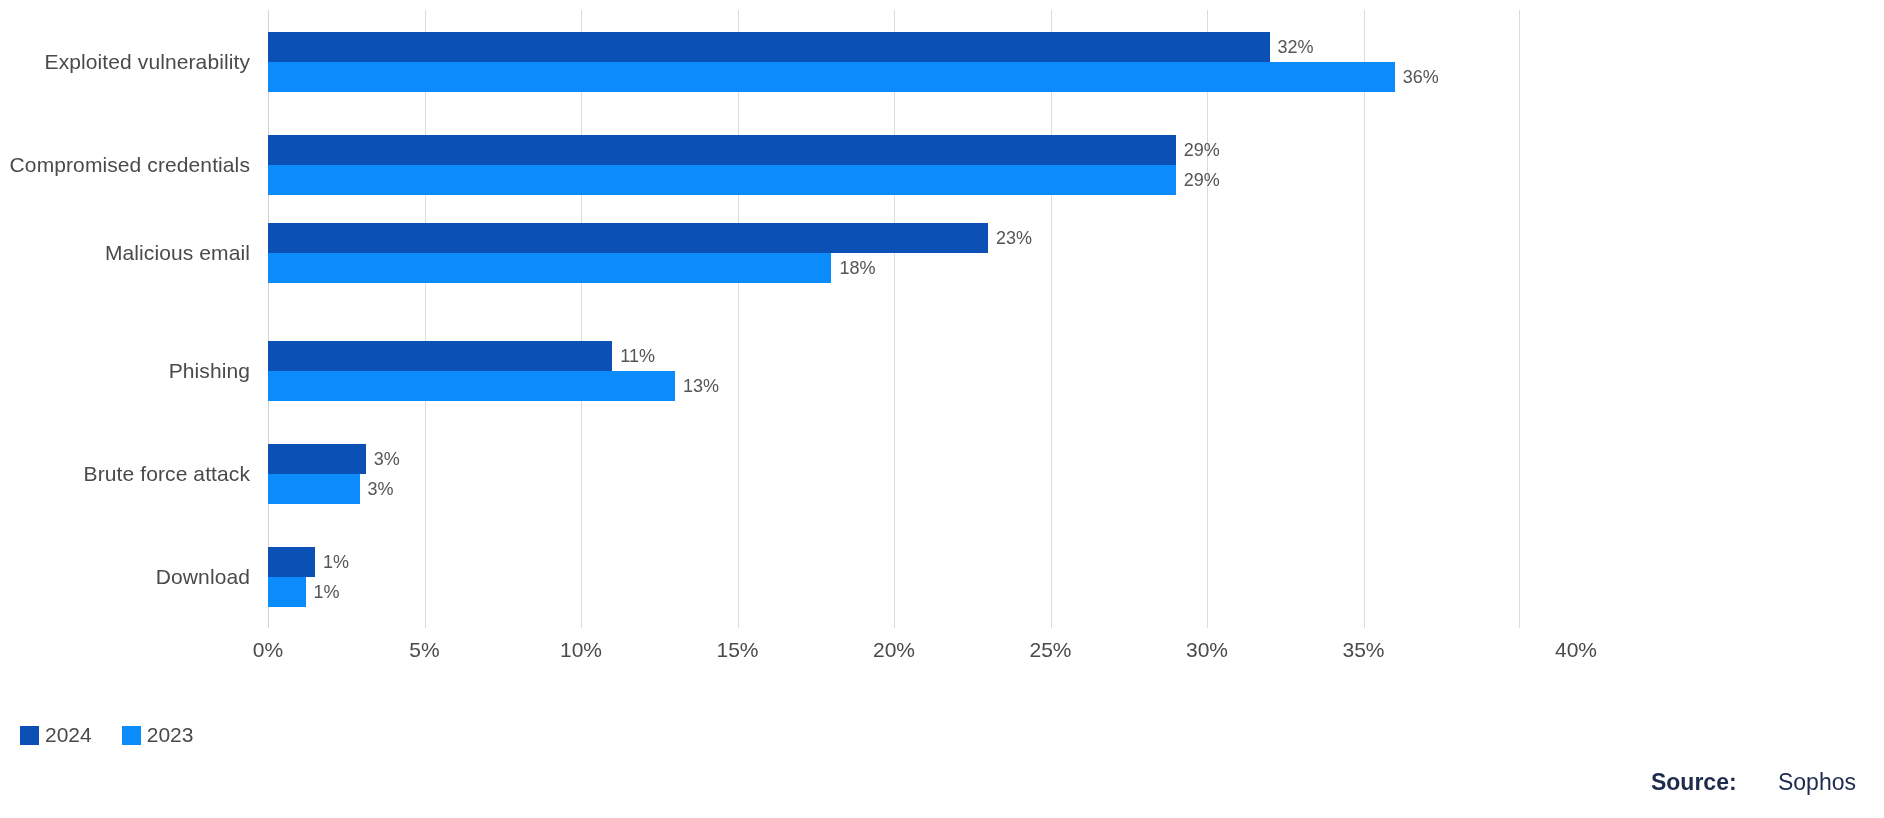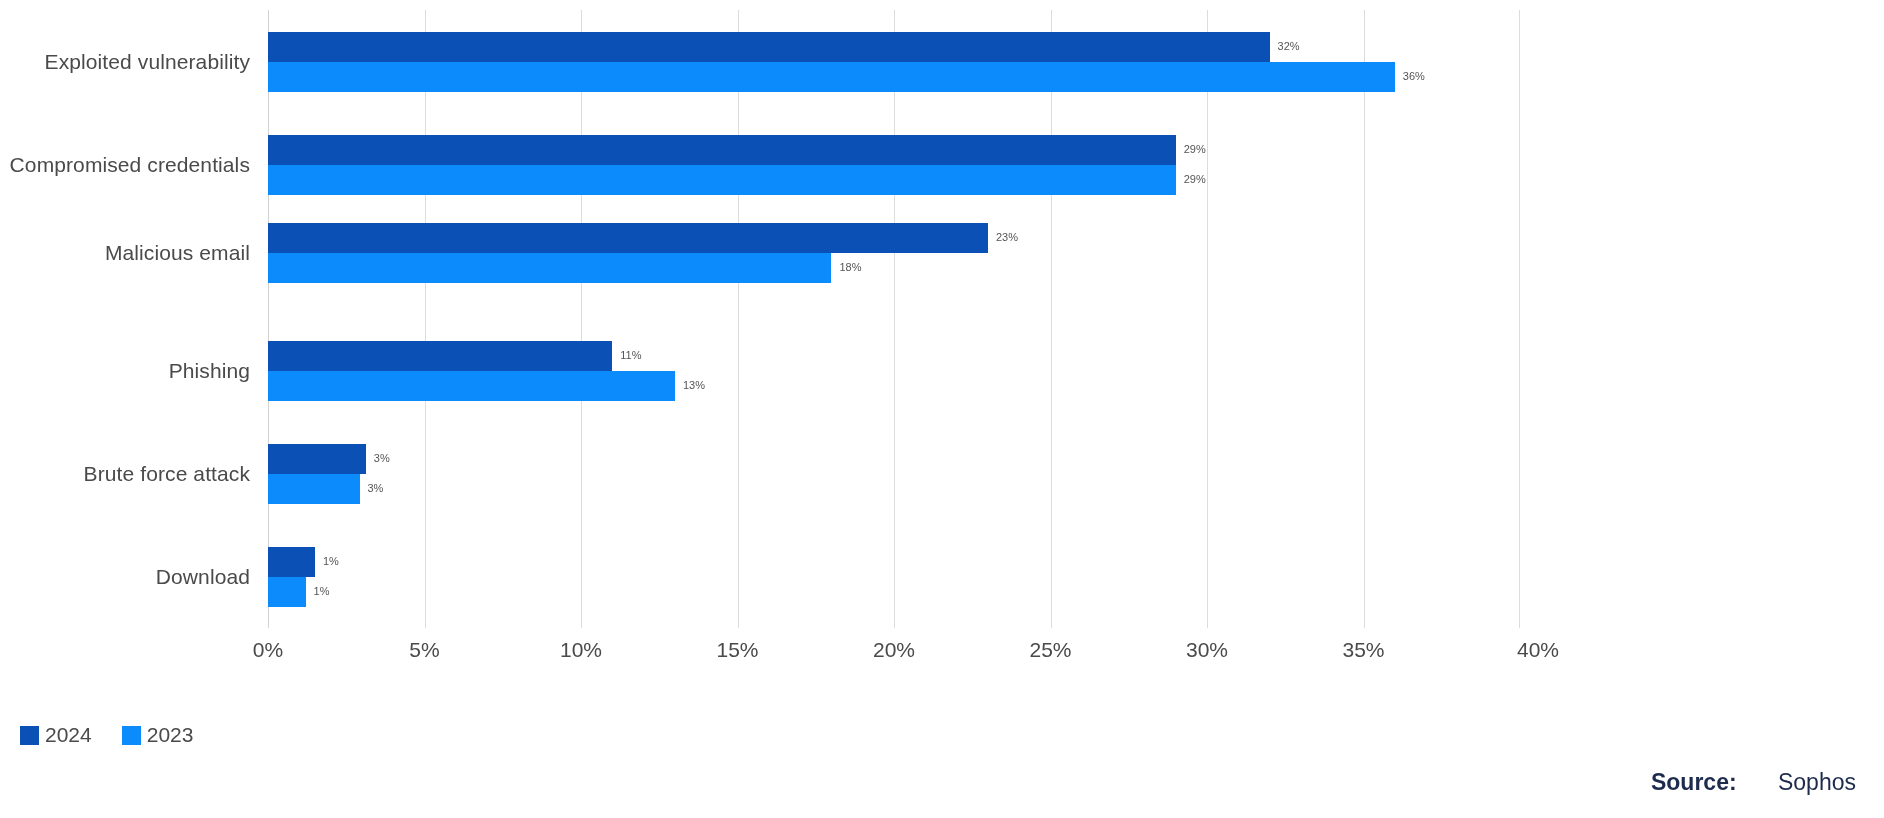--- a/index.html
+++ b/index.html
@@ -73,21 +73,21 @@
     display: flex;
     align-items: center;
   }
   .bar {
     height: 30px;
     flex: 0 0 auto;
   }
   .bar.s2024 { background: #0B51B5; }
   .bar.s2023 { background: #0C8CFC; }
   .bar-value {
-    font-size: 11px;
+    font-size: 18px;
     color: #555555;
     margin-left: 8px;
     white-space: nowrap;
     line-height: 1;
   }
 
   
   .x-axis {
     position: absolute;
     left: 268px;
@@ -256,21 +256,21 @@
 
   <div class="x-axis">
     <div class="tick-label" style="left:0px;">0%</div>
     <div class="tick-label" style="left:156.5px;">5%</div>
     <div class="tick-label" style="left:313px;">10%</div>
     <div class="tick-label" style="left:469.5px;">15%</div>
     <div class="tick-label" style="left:626px;">20%</div>
     <div class="tick-label" style="left:782.5px;">25%</div>
     <div class="tick-label" style="left:939px;">30%</div>
     <div class="tick-label" style="left:1095.5px;">35%</div>
-    <div class="tick-label" style="left:1270px;">40%</div>
+    <div class="tick-label" style="left:1308px;">40%</div>
   </div>
 
 
   <div class="legend">
     <div class="legend-item">
       <span class="legend-swatch s2024"></span>
       <span class="legend-text">2024</span>
     </div>
     <div class="legend-item">
       <span class="legend-swatch s2023"></span>

